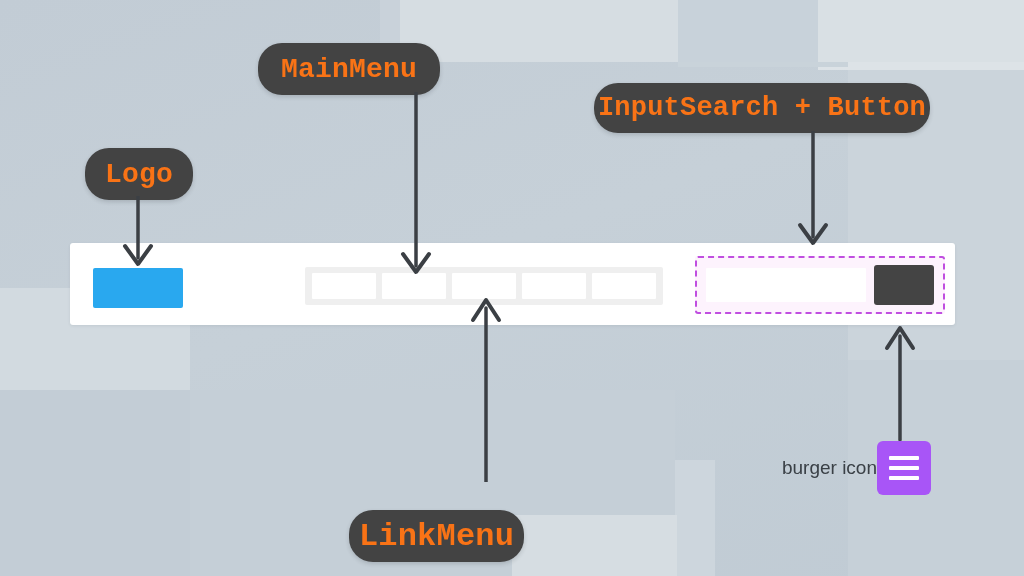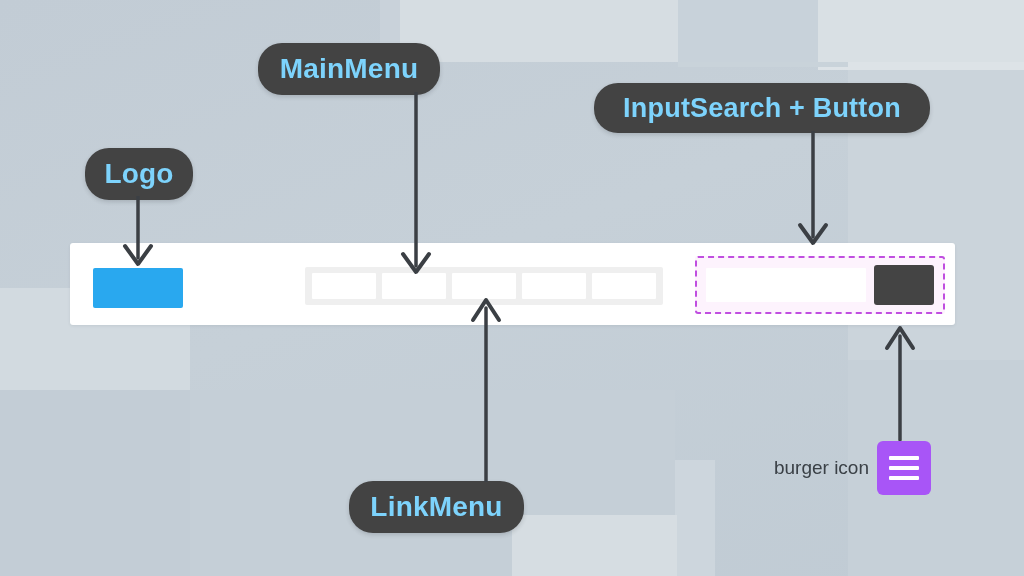--- a/index.html
+++ b/index.html
@@ -162,49 +162,50 @@
     background: #444444;
     border: none;
     border-radius: 3px;
     cursor: pointer;
   }
 
   
   .label-pill {
     position: absolute;
     background: #434343;
-    color: #7dd3fc;
+    color: #f97316;
     border-radius: 24px;
     display: flex;
     align-items: center;
     justify-content: center;
     font-weight: bold;
     letter-spacing: 0.2px;
     box-shadow: 0 2px 4px rgba(40,45,50,0.18);
     white-space: nowrap;
+    font-family: Liberation Mono, monospace;
   }
   #label-logo {
     left: 85px; top: 148px;
     width: 108px; height: 52px;
     font-size: 28px;
   }
   #label-mainmenu {
     left: 258px; top: 43px;
     width: 182px; height: 52px;
     font-size: 28px;
   }
   #label-inputsearch {
     left: 594px; top: 83px;
     width: 336px; height: 50px;
     font-size: 27px;
   }
   #label-linkmenu {
-    left: 349px; top: 481px;
+    left: 349px; top: 510px;
     width: 175px; height: 52px;
-    font-size: 28px;
+    font-size: 32px;
   }
 
   
   .arrow {
     position: absolute;
     pointer-events: none;
   }
   #arrow-logo   { left: 118px; top: 196px; }
   #arrow-mainmenu { left: 396px; top: 92px; }
   #arrow-inputsearch { left: 793px; top: 131px; }
@@ -214,21 +215,21 @@
   
   #burger-row {
     position: absolute;
     left: 735px;
     top: 440px;
     width: 196px;
     height: 56px;
     display: flex;
     align-items: center;
     justify-content: flex-end;
-    gap: 8px;
+    gap: 0;
   }
   #burger-label {
     font-size: 19px;
     color: #3a4046;
     font-family: "Liberation Sans", sans-serif;
   }
   #burger-icon {
     width: 54px;
     height: 54px;
     background: #a855f7;

